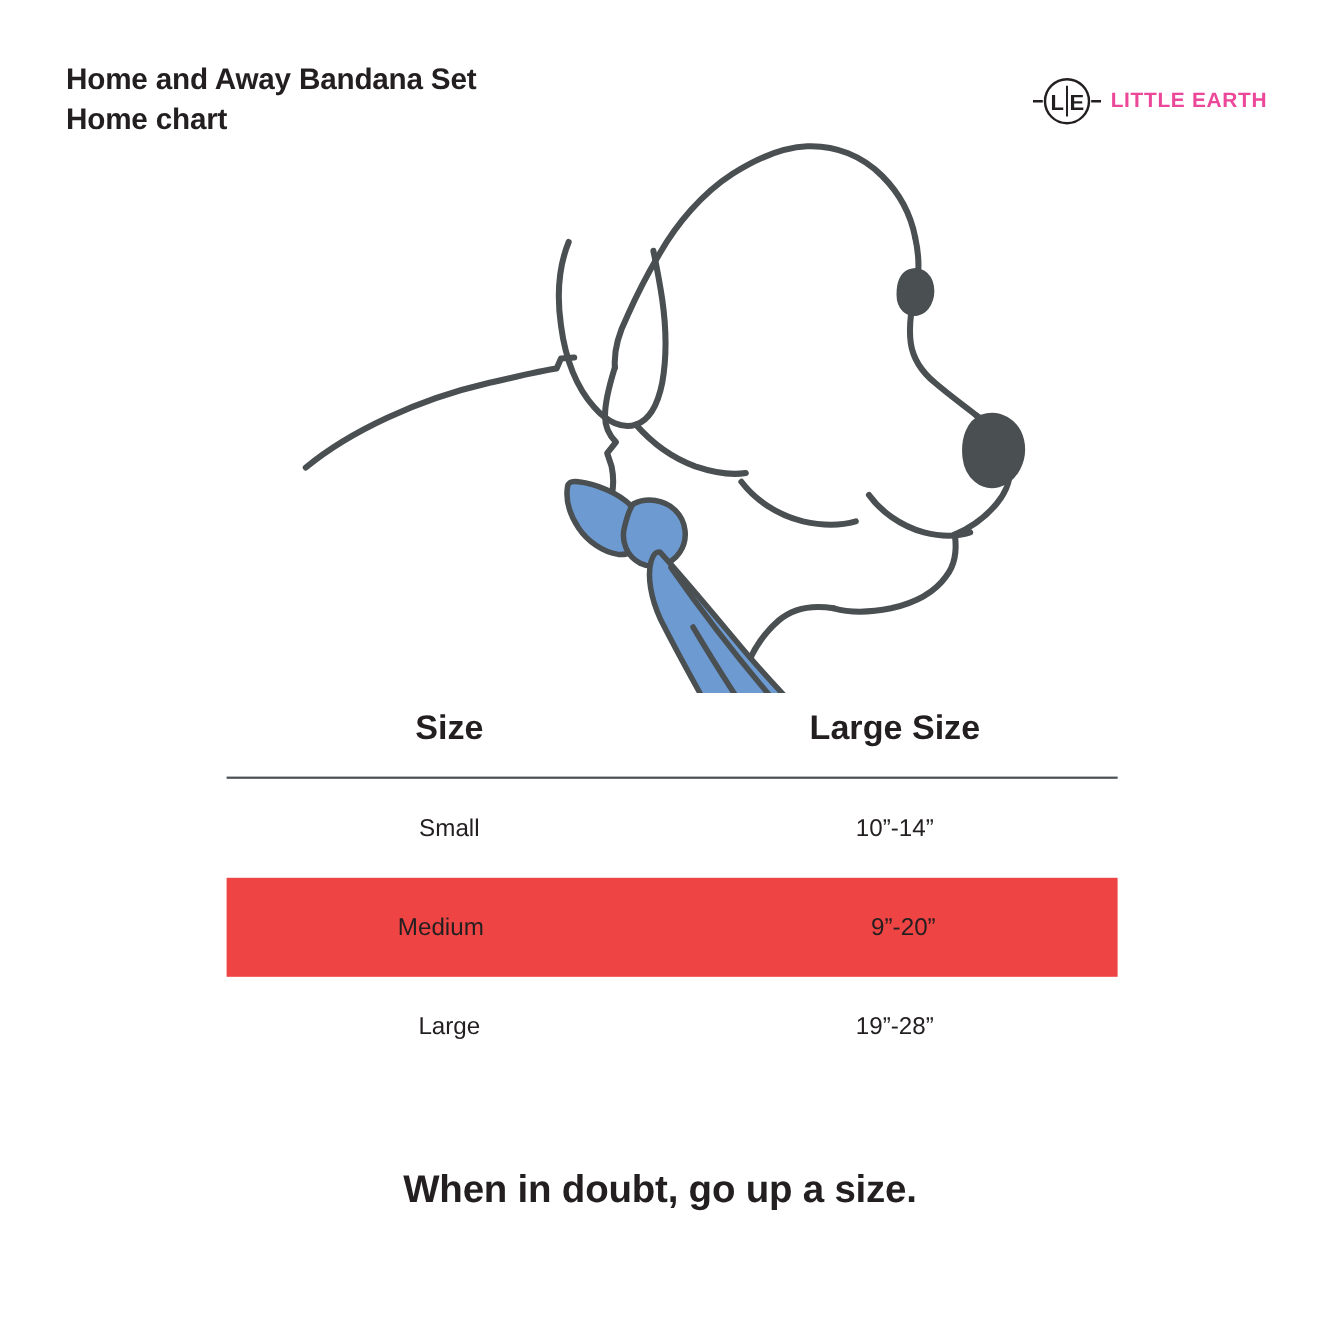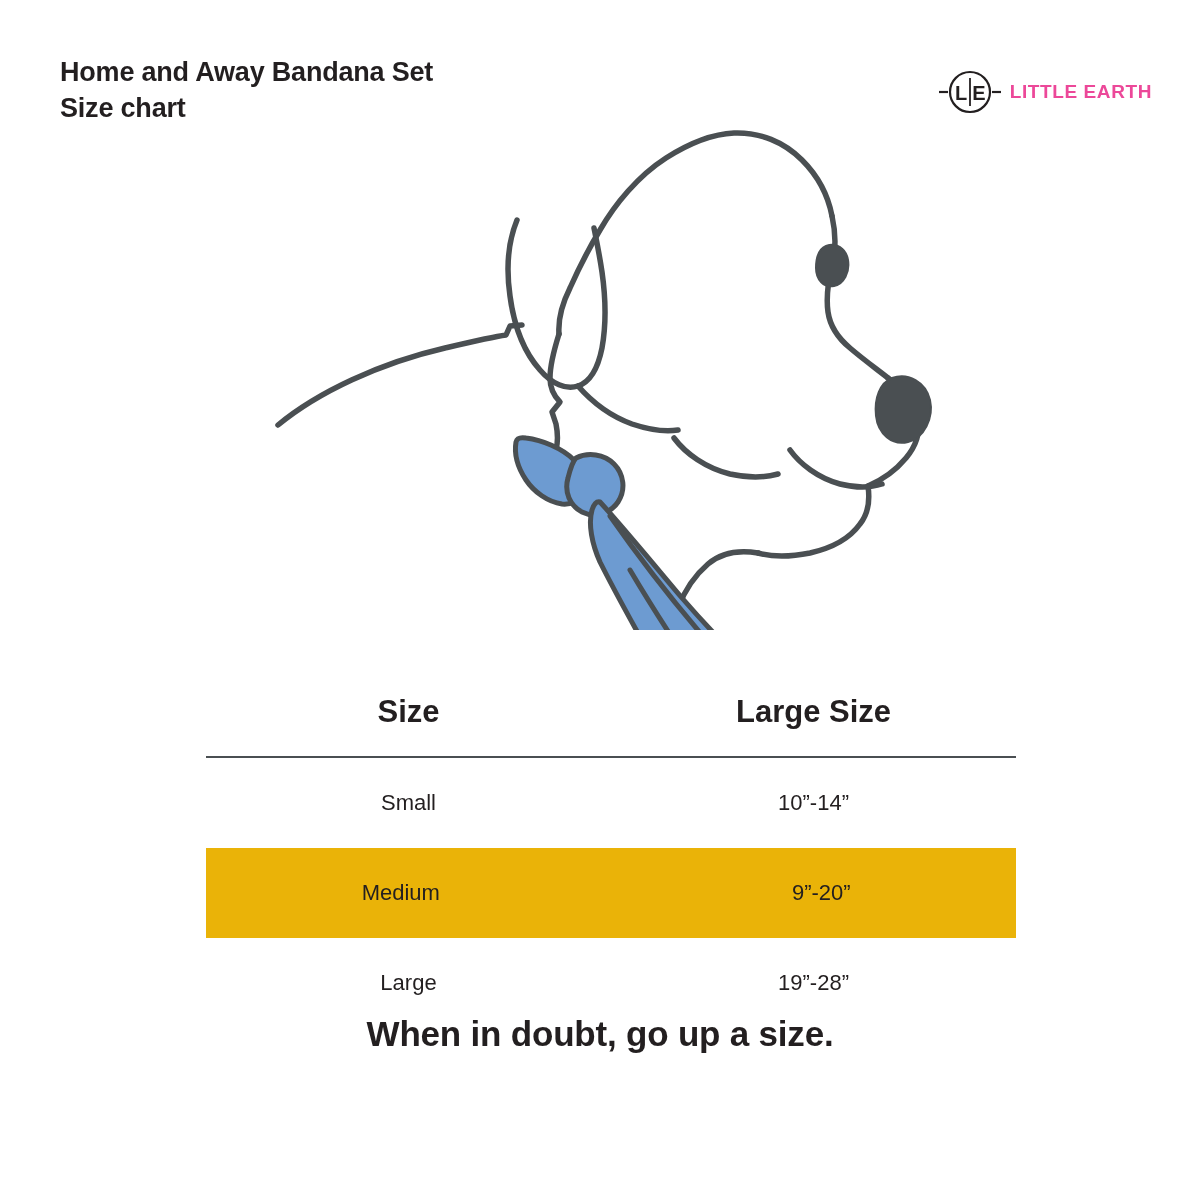--- a/index.html
+++ b/index.html
@@ -68,21 +68,21 @@
   #illustration svg {
     display: block;
     width: 100%;
     height: 100%;
   }
 
   
   #size-table {
     position: absolute;
     left: 206px;
-    top: 676px;
+    top: 626px;
     width: 810px;
   }
   .t-row {
     display: flex;
     width: 100%;
   }
   .t-cell {
     text-align: center;
     color: #231f20;
   }
@@ -99,45 +99,45 @@
     height: 2px;
     background: #4a4f52;
     margin-top: 8px;
   }
   .t-body-row .t-cell {
     font-size: 22px;
     font-weight: normal;
     line-height: 90px;
   }
   .t-body-row.shaded {
-    background: #eab308;
+    background: #ef4444;
     gap: 31px;
   }
 
   
   #footer-note {
     position: absolute;
     left: 0;
-    top: 1014px;
+    top: 1062px;
     width: 1200px;
     text-align: center;
     font-size: 35px;
     font-weight: bold;
     color: #231f20;
     letter-spacing: -0.2px;
   }
 </style>
 </head>
 <body>
 
 <div id="page">
 
   <div id="title-block">
     <div class="title-line">Home and Away Bandana Set</div>
-    <div class="title-line">Size chart</div>
+    <div class="title-line">Home chart</div>
   </div>
 
   <div id="brand-logo">
     <svg id="brand-mark" viewBox="0 0 62 46">
       <circle cx="31" cy="23" r="20" fill="none" stroke="#231f20" stroke-width="2.2"></circle>
       <line x1="0" y1="23" x2="9" y2="23" stroke="#231f20" stroke-width="2.2"></line>
       <line x1="53" y1="23" x2="62" y2="23" stroke="#231f20" stroke-width="2.2"></line>
       <line x1="31" y1="9" x2="31" y2="37" stroke="#231f20" stroke-width="1.8"></line>
       <text x="22" y="31" font-family="Liberation Sans, sans-serif" font-size="20" font-weight="bold" fill="#231f20" text-anchor="middle">L</text>
       <text x="40" y="31" font-family="Liberation Sans, sans-serif" font-size="20" font-weight="bold" fill="#231f20" text-anchor="middle">E</text>

